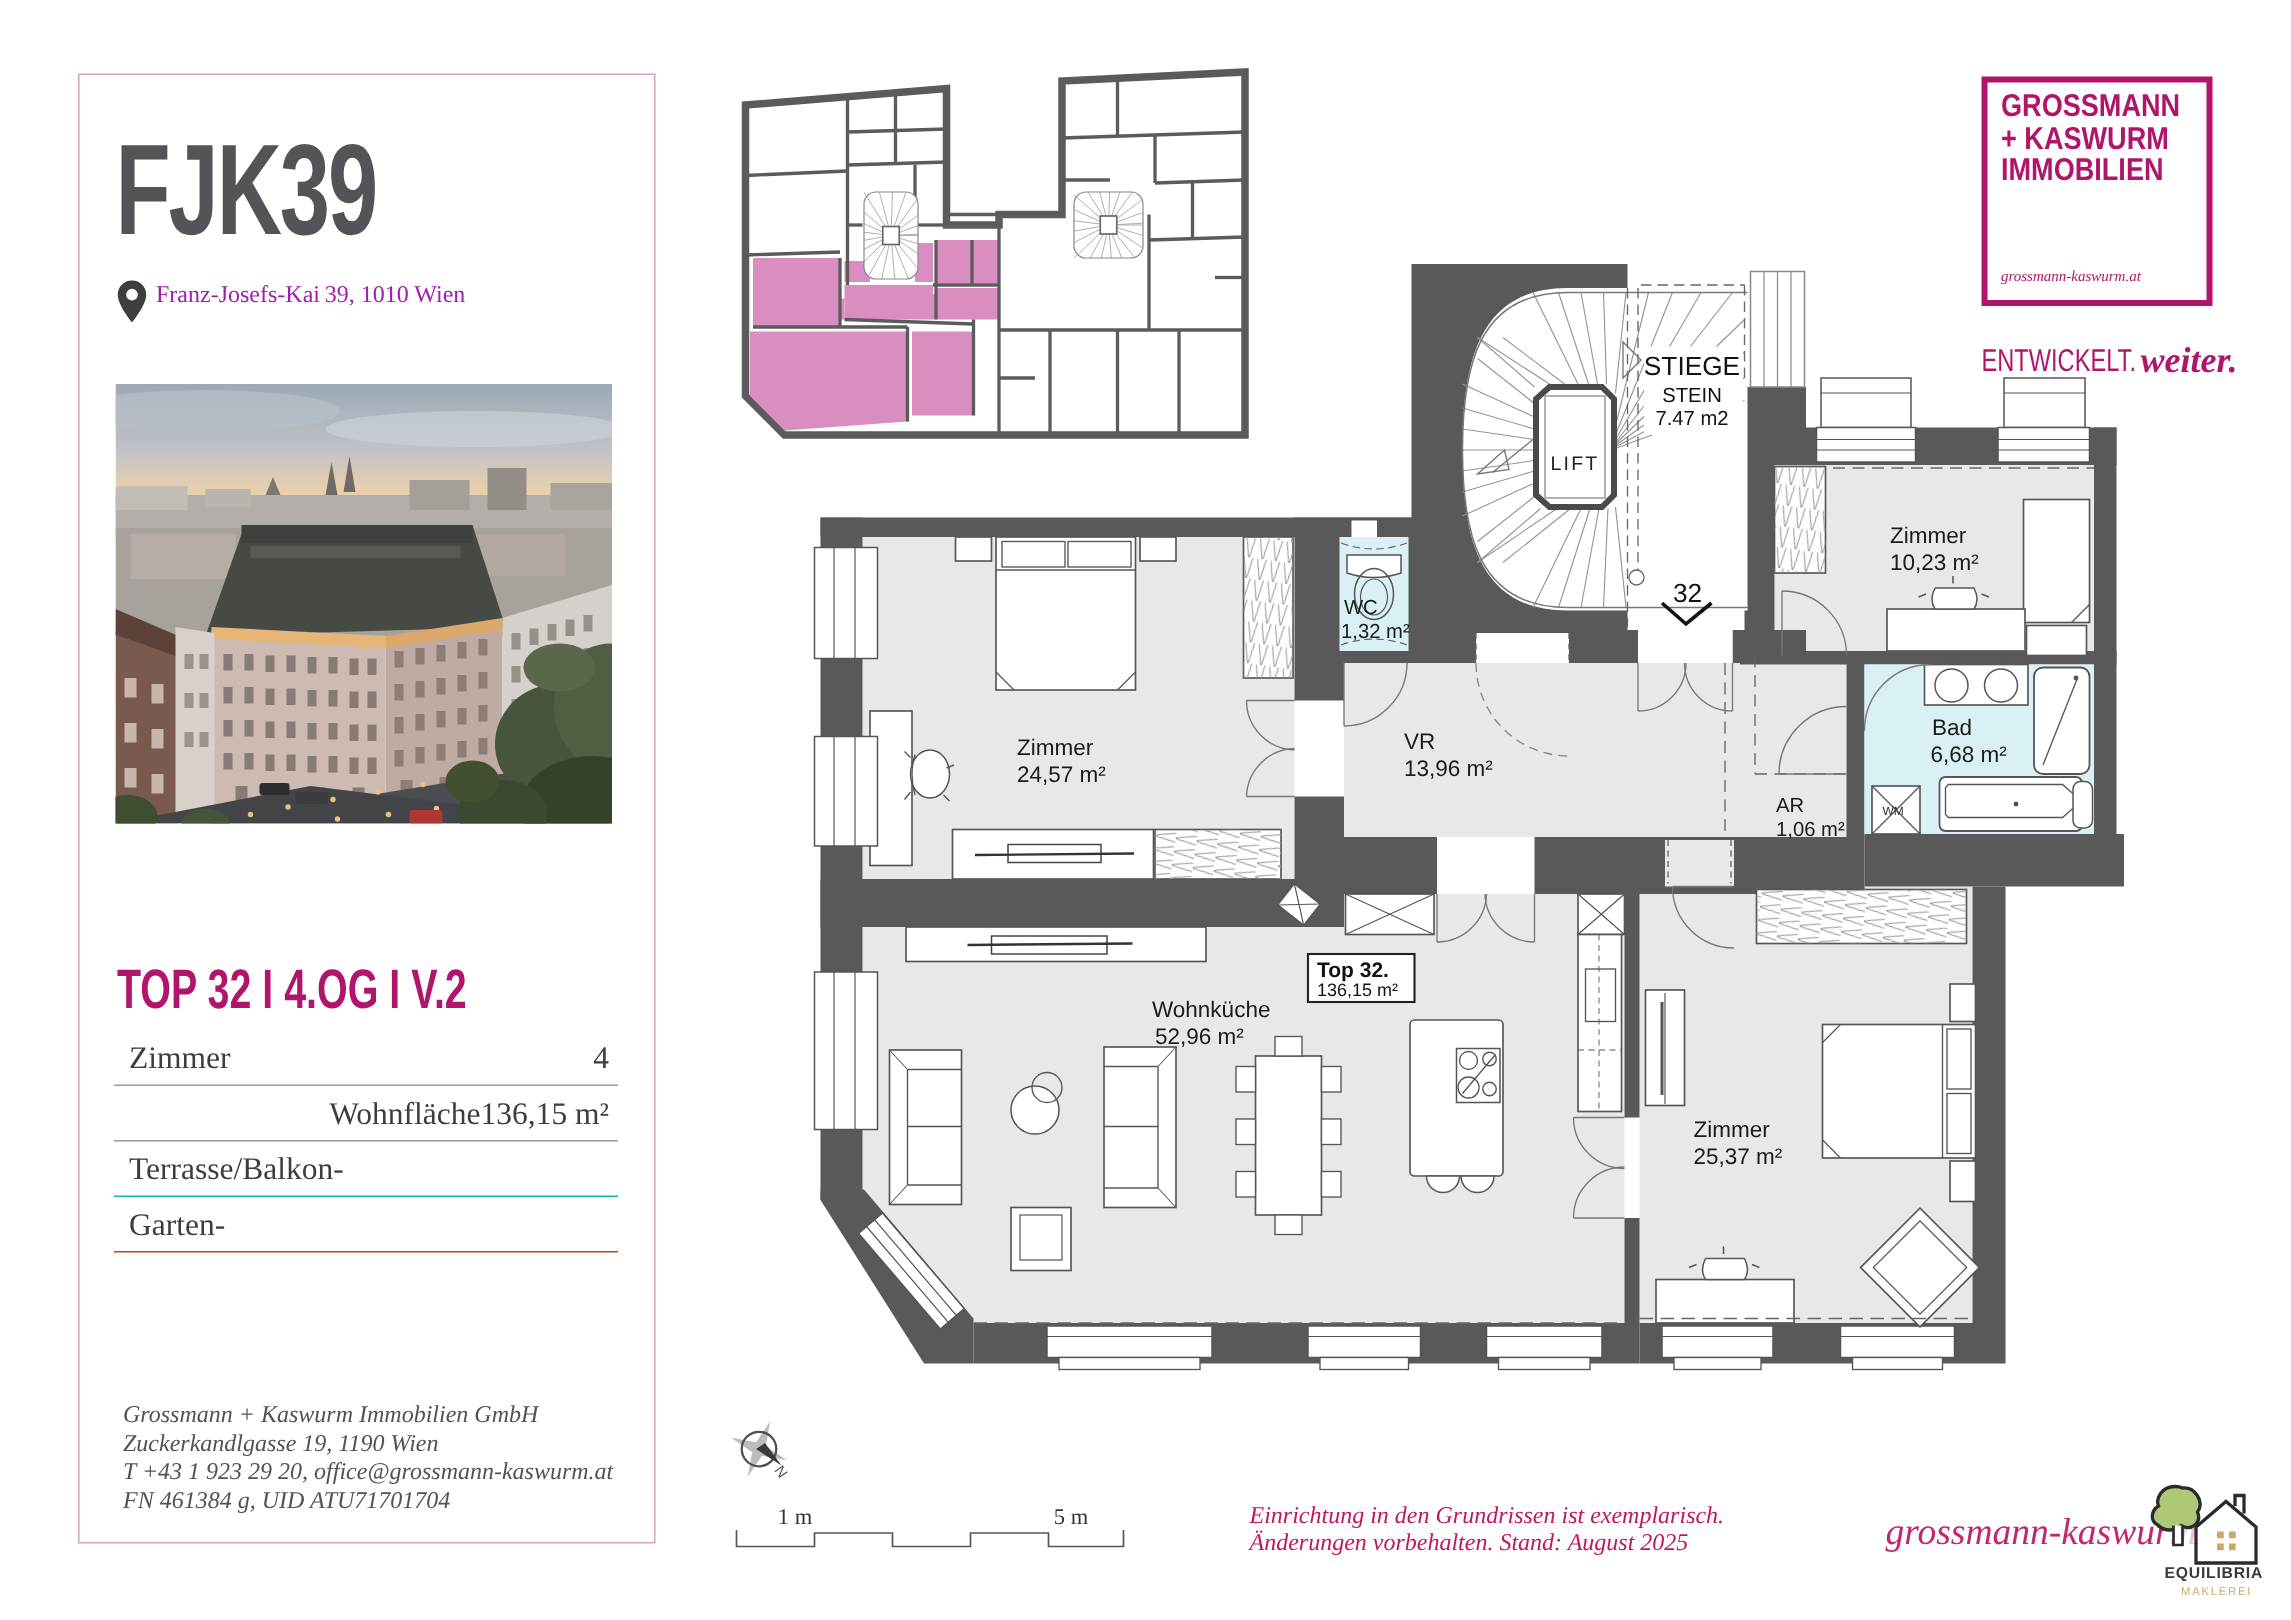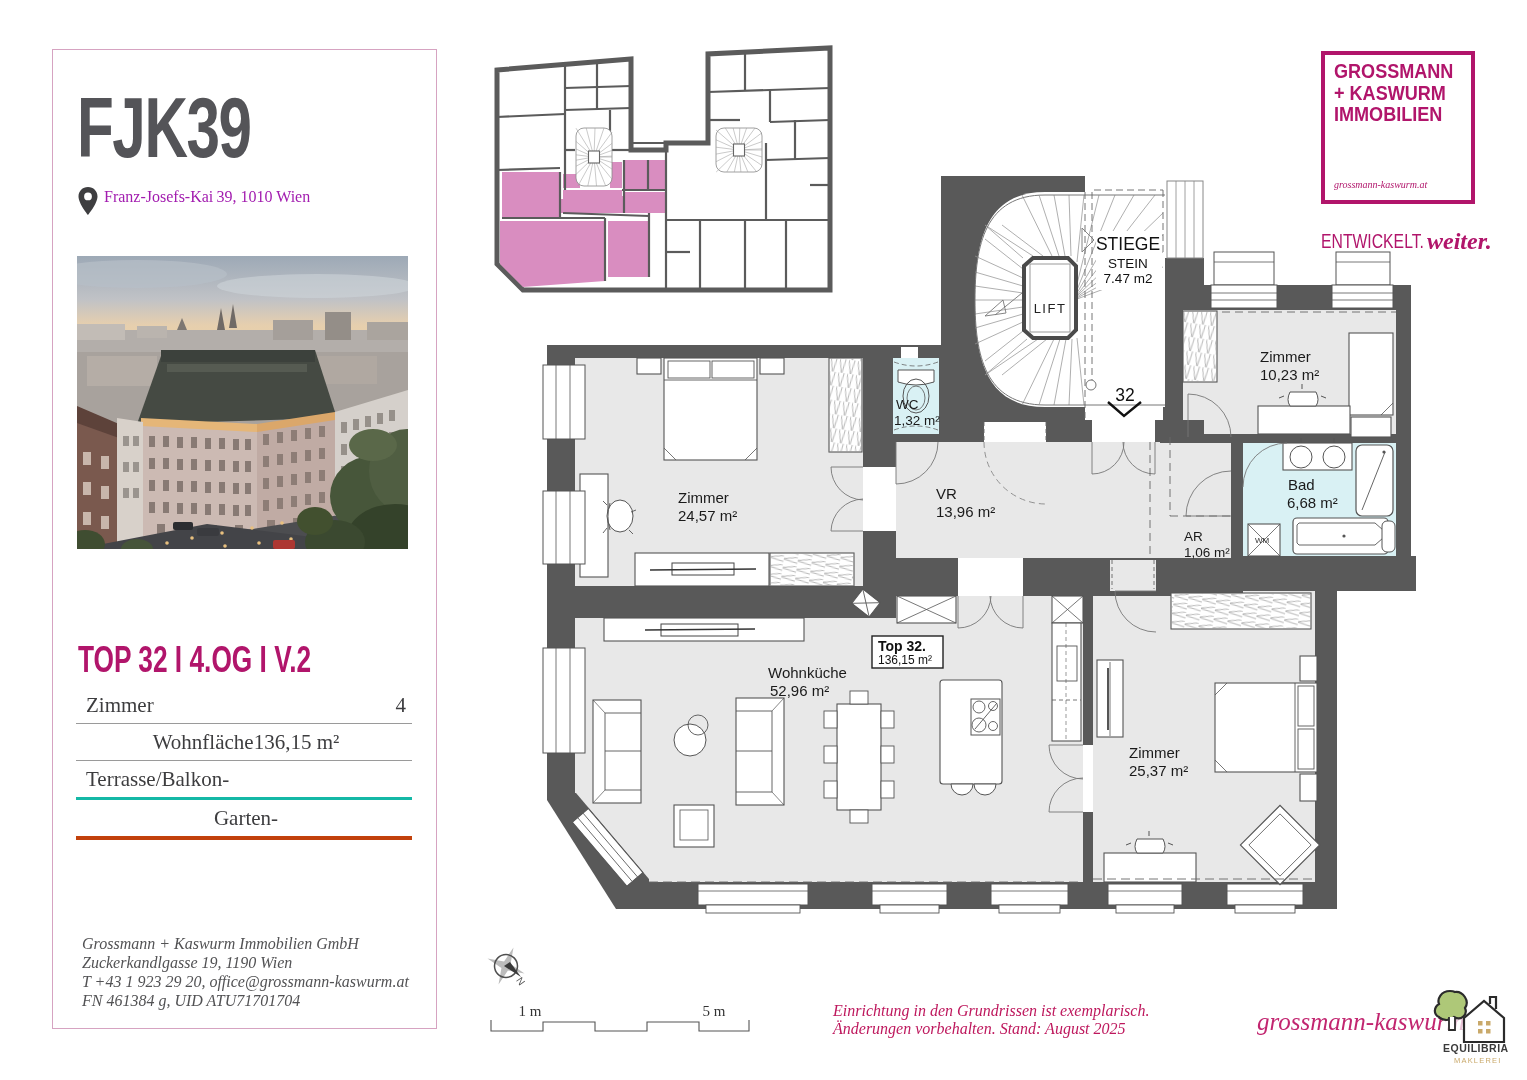--- a/index.html
+++ b/index.html
@@ -780,31 +780,31 @@
 
 <div class="abs" style="left:78px;top:639px;font-size:37px;font-weight:bold;color:#b1156b;letter-spacing:0px;transform:scaleX(0.71);transform-origin:left top;white-space:nowrap">TOP 32 I 4.OG I V.2</div>
 
 <div class="abs" style="left:76px;top:687px;width:336px;font-family:'Liberation Serif',serif;font-size:21px;color:#3d3d3f">
 
 <div style="display:flex;justify-content:space-between;padding:6px 6px 5px 10px;border-bottom:1px solid #9a9a9a">
       <span>Zimmer</span>
       <span>4</span>
     </div>
 
-<div style="display:flex;justify-content:center;padding:6px 6px 5px 10px;border-bottom:1px solid #9a9a9a">
+<div style="display:flex;justify-content:flex-end;padding:6px 6px 5px 10px;border-bottom:1px solid #9a9a9a">
       <span>Wohnfläche</span>
       <span>136,15 m²</span>
     </div>
 
-<div style="display:flex;padding:6px 6px 5px 10px;border-bottom:3px solid #14b8a6">
+<div style="display:flex;padding:6px 6px 5px 10px;border-bottom:1px solid #14b8a6">
       <span>Terrasse/Balkon</span>
       <span>-</span>
     </div>
 
-<div style="display:flex;justify-content:center;padding:6px 6px 5px 10px;border-bottom:4px solid #c2410c">
+<div style="display:flex;justify-content:flex-start;padding:6px 6px 5px 10px;border-bottom:1px solid #c2410c">
       <span>Garten</span>
       <span>-</span>
     </div>
 </div>
 
 <div class="abs" style="left:82px;top:934px;font-family:'Liberation Serif',serif;font-style:italic;font-size:16px;line-height:19px;color:#525254">
 Grossmann + Kaswurm Immobilien GmbH<br>
 Zuckerkandlgasse 19, 1190 Wien<br>
 T +43 1 923 29 20, office@grossmann-kaswurm.at<br>
 FN 461384 g, UID ATU71701704

